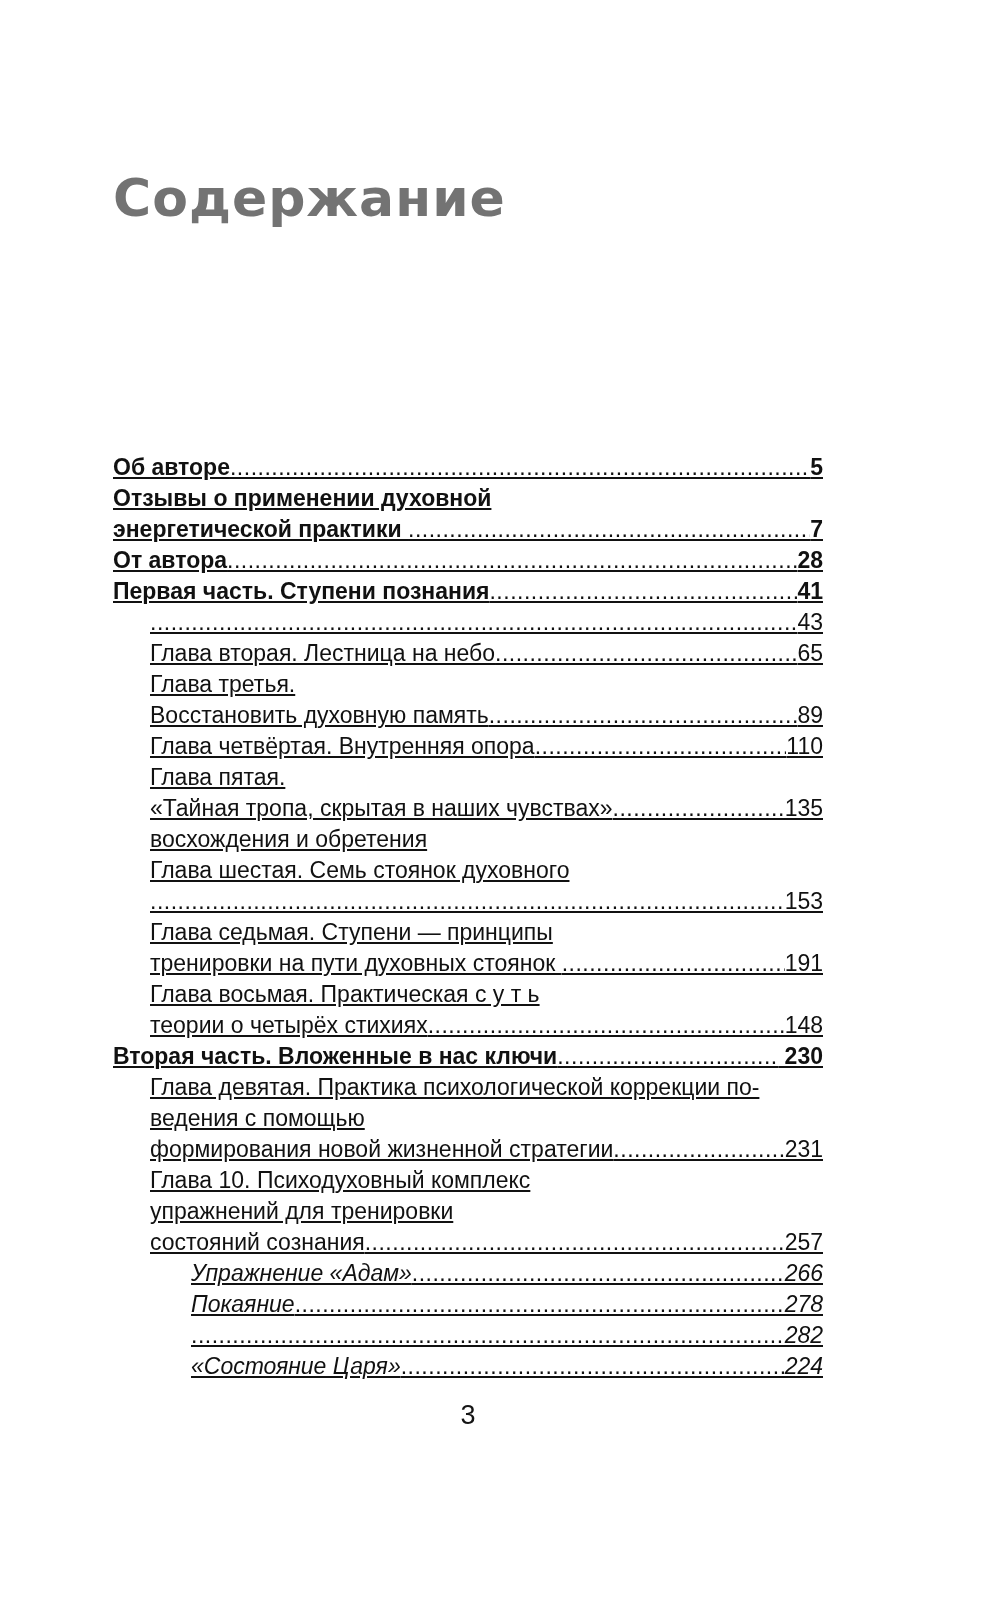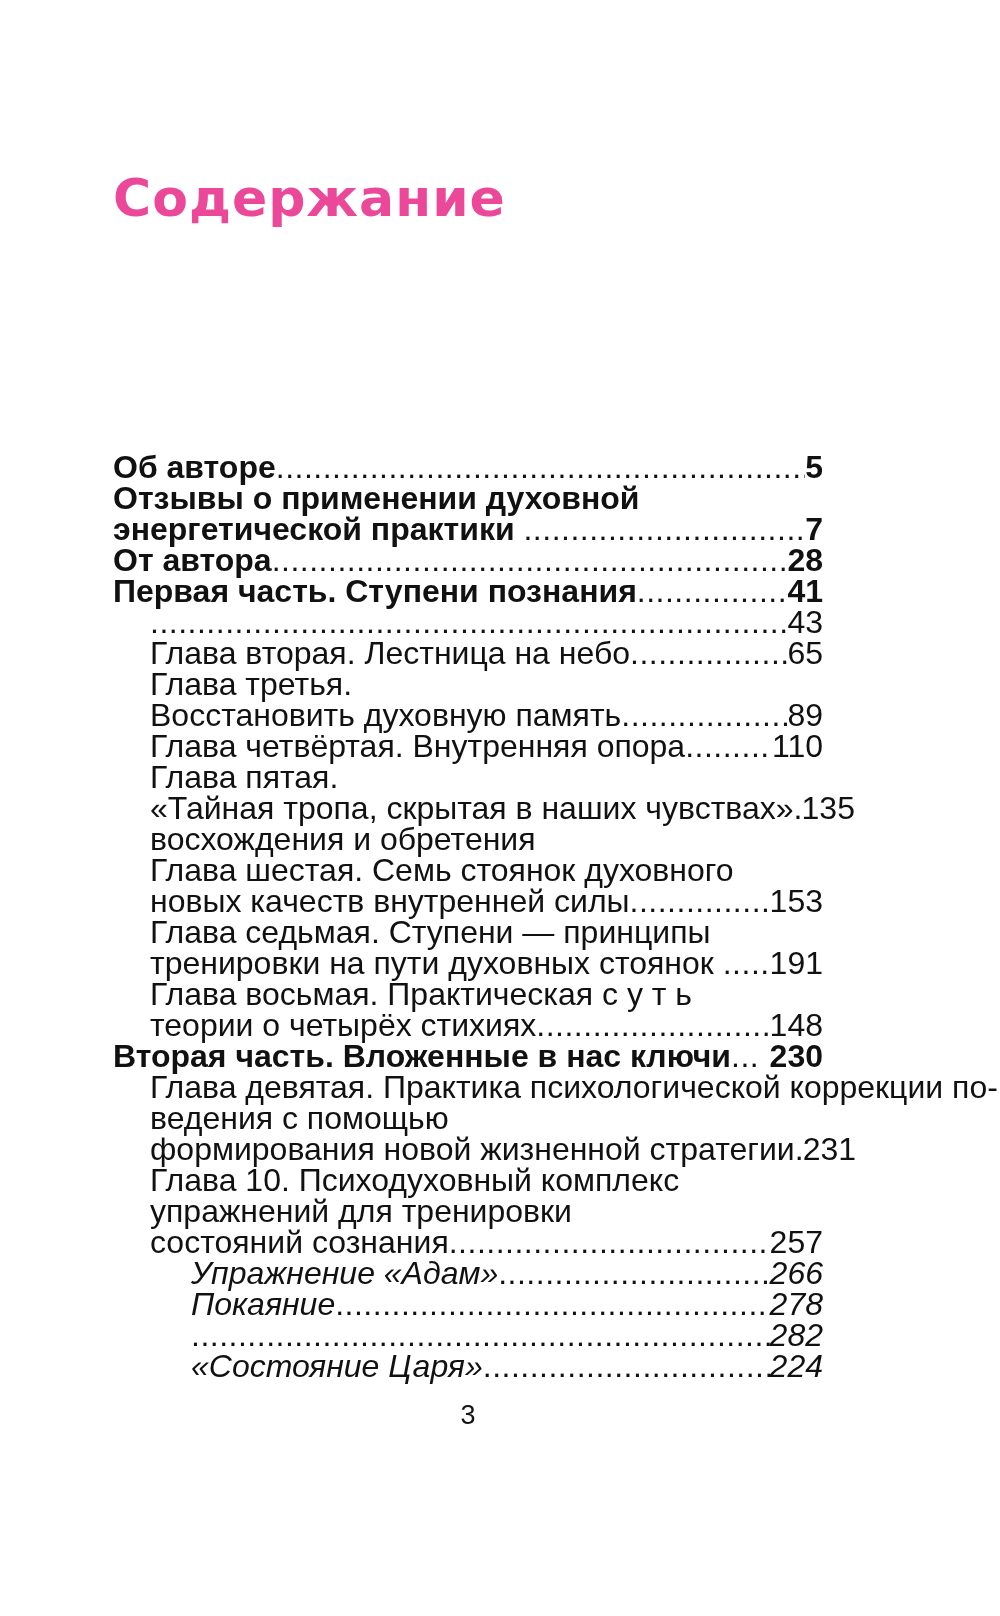--- a/index.html
+++ b/index.html
@@ -21,27 +21,28 @@
     left: 113px;
     top: 0;
     width: 710px;
   }
   .book-title {
     margin-top: 172px;
     font-size: 52px;
     line-height: 52px;
     font-weight: 800;
     letter-spacing: 1px;
-    color: #ec4899;
+    color: #737373;
     font-family: "DejaVu Sans", sans-serif;
   }
   .toc-list {
     margin-top: 228px;
-    font-size: 32px;
+    font-size: 23px;
     line-height: 31px;
+    text-decoration: underline;
   }
   .toc-entry { margin: 0; }
   .toc-entry.gap-before { }
   .toc-entry.style-bold { font-weight: bold; }
   .toc-entry.style-italic { font-style: italic; }
   .toc-entry.indent-1 { padding-left: 37px; }
   .toc-entry.indent-2 { padding-left: 78px; }
   .toc-line {
     display: flex;
     align-items: baseline;
@@ -106,21 +107,21 @@
       <div class="toc-entry indent-1 style-normal">
         <div class="toc-line"><span class="toc-text">Глава четвёртая. Внутренняя опора</span><span class="toc-leader"></span><span class="toc-page">110</span></div>
       </div>
       <div class="toc-entry indent-1 style-normal">
         <div class="toc-line"><span class="toc-text">Глава пятая.</span></div>
         <div class="toc-line"><span class="toc-text">«Тайная тропа, скрытая в наших чувствах»</span><span class="toc-leader"></span><span class="toc-page">135</span></div>
       </div>
       <div class="toc-entry indent-1 style-normal">
         <div class="toc-line"><span class="toc-text">восхождения и обретения</span></div>
         <div class="toc-line"><span class="toc-text">Глава шестая. Семь стоянок духовного</span></div>
-        <div class="toc-line"><span class="toc-text">новых качеств внутренней силы</span><span class="toc-leader"></span><span class="toc-page">153</span></div>
+        <div class="toc-line"><span class="toc-leader"></span><span class="toc-page">153</span></div>
       </div>
       <div class="toc-entry indent-1 style-normal">
         <div class="toc-line"><span class="toc-text">Глава седьмая. Ступени — принципы</span></div>
         <div class="toc-line"><span class="toc-text">тренировки на пути духовных стоянок </span><span class="toc-leader"></span><span class="toc-page">191</span></div>
       </div>
       <div class="toc-entry indent-1 style-normal">
         <div class="toc-line"><span class="toc-text">Глава восьмая. Практическая с у т ь</span></div>
         <div class="toc-line"><span class="toc-text">теории о четырёх стихиях</span><span class="toc-leader"></span><span class="toc-page">148</span></div>
       </div>
       <div class="toc-entry indent-0 style-bold gap-before">

